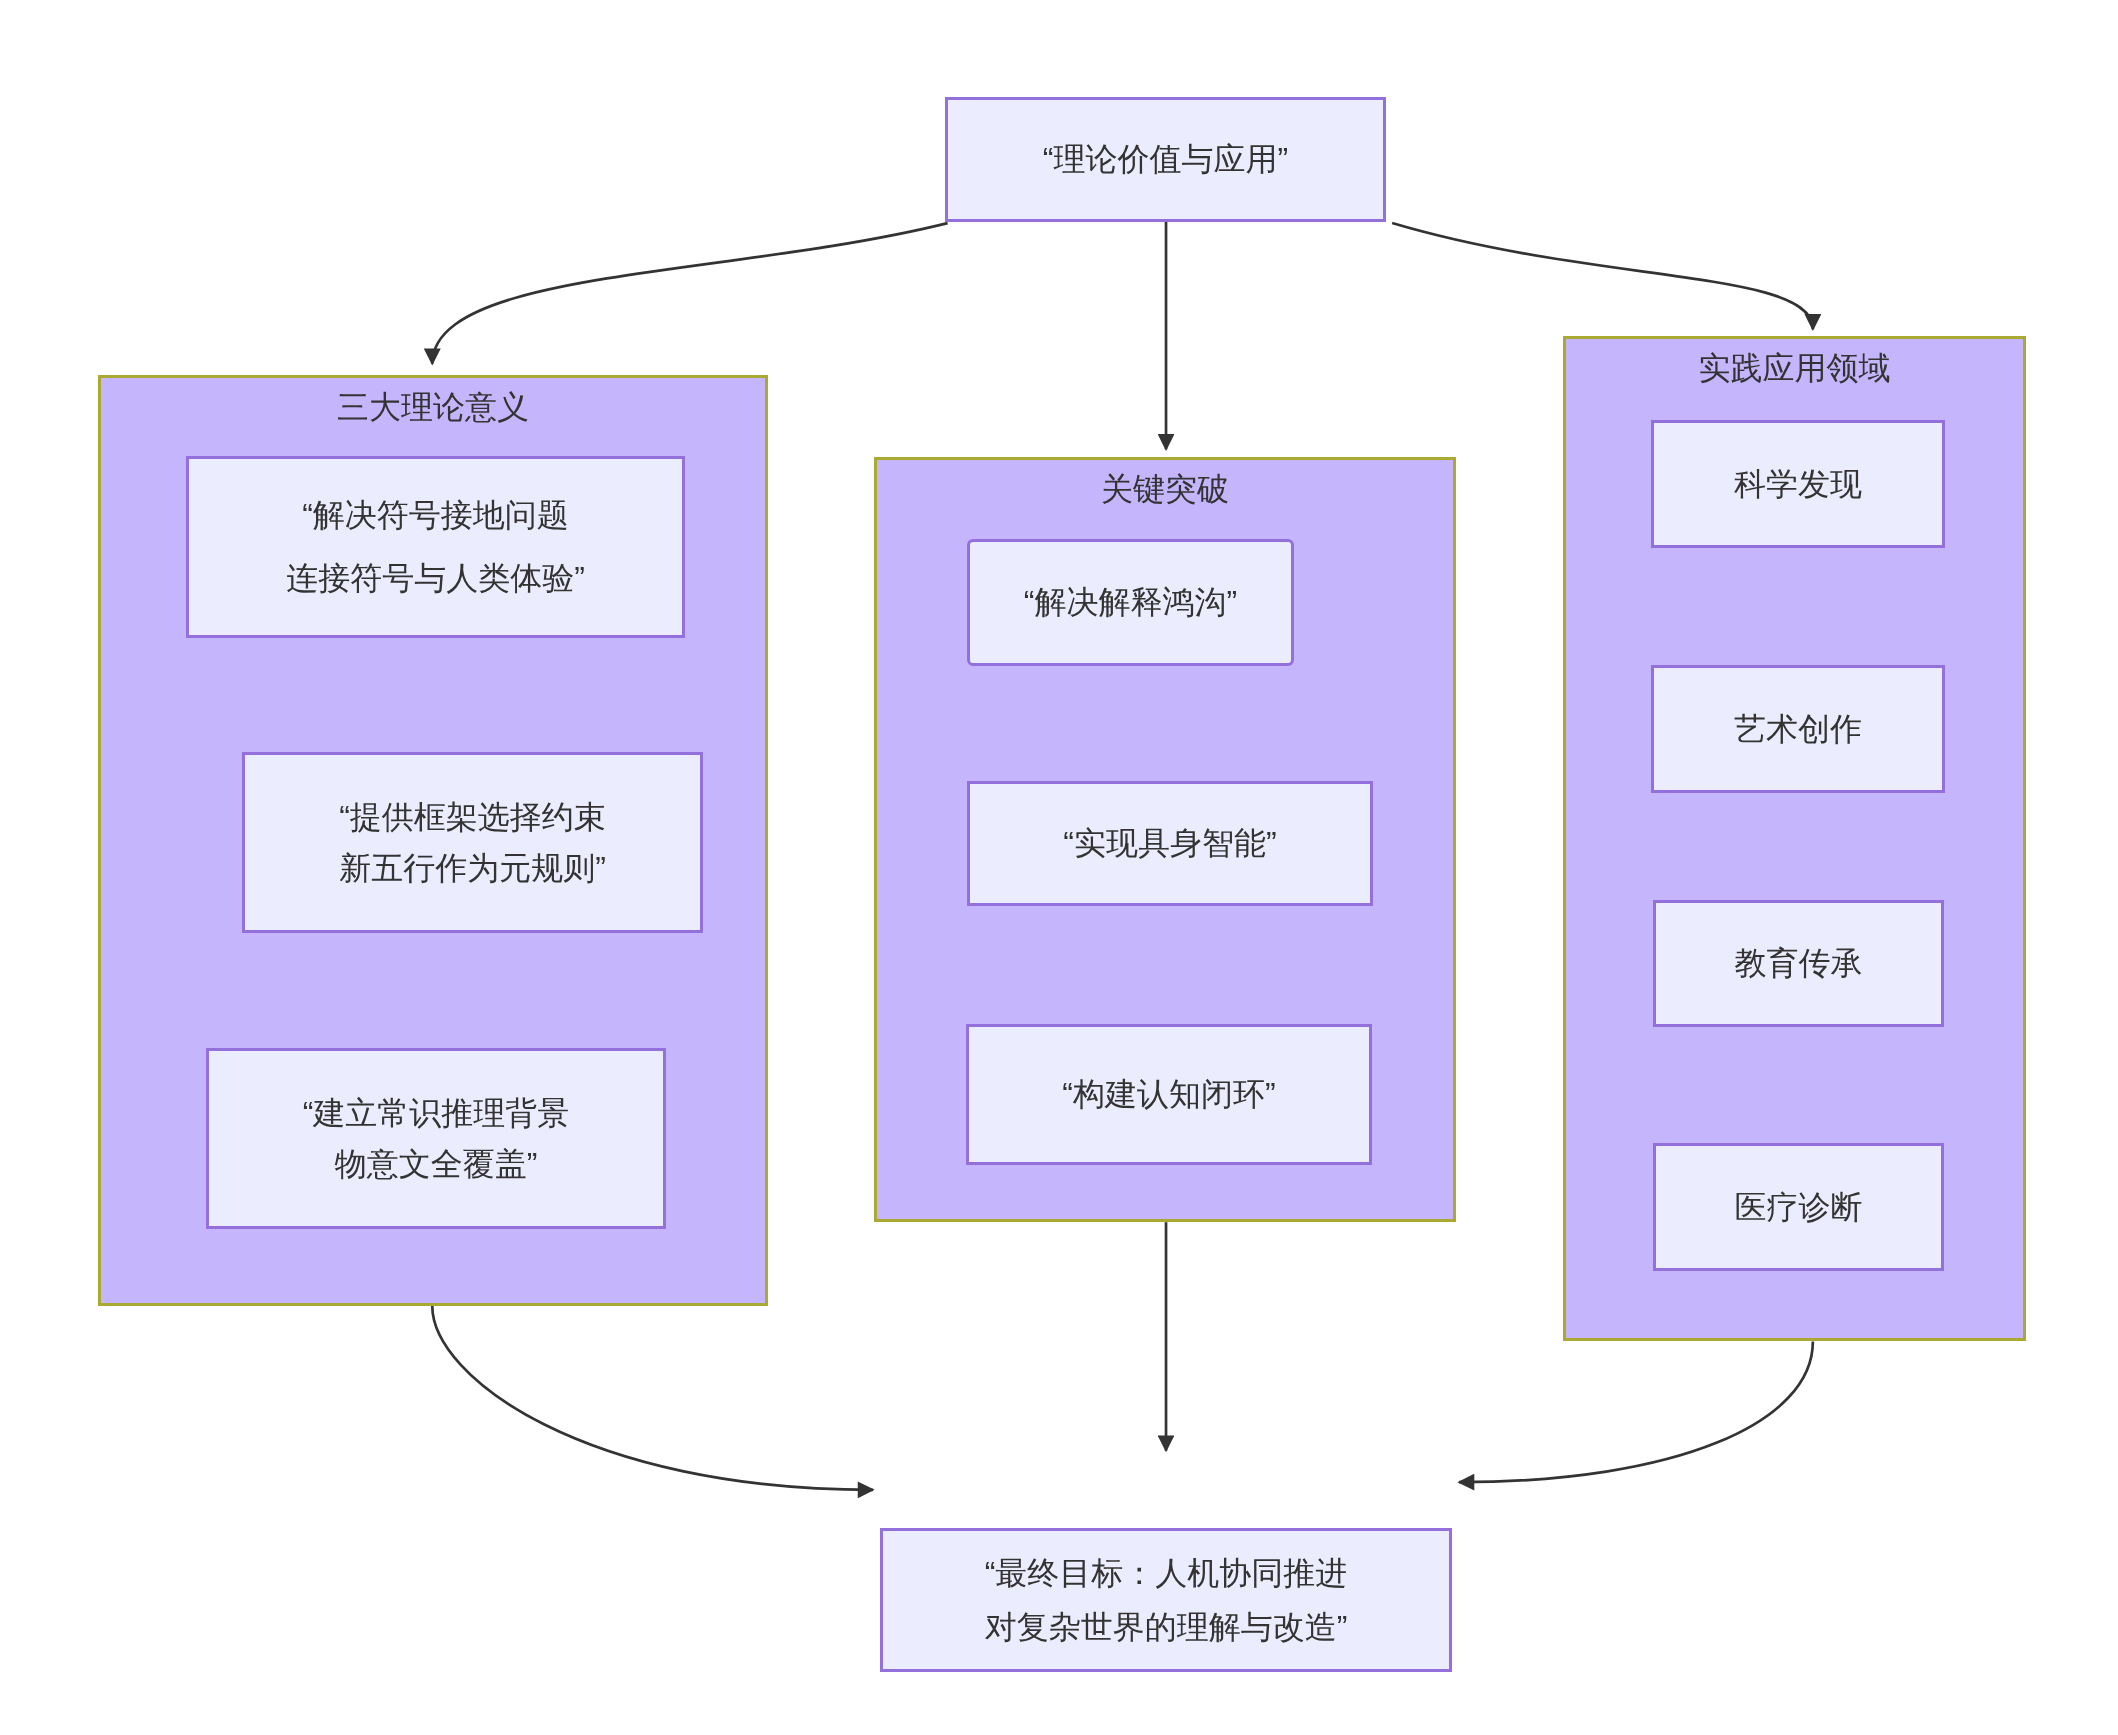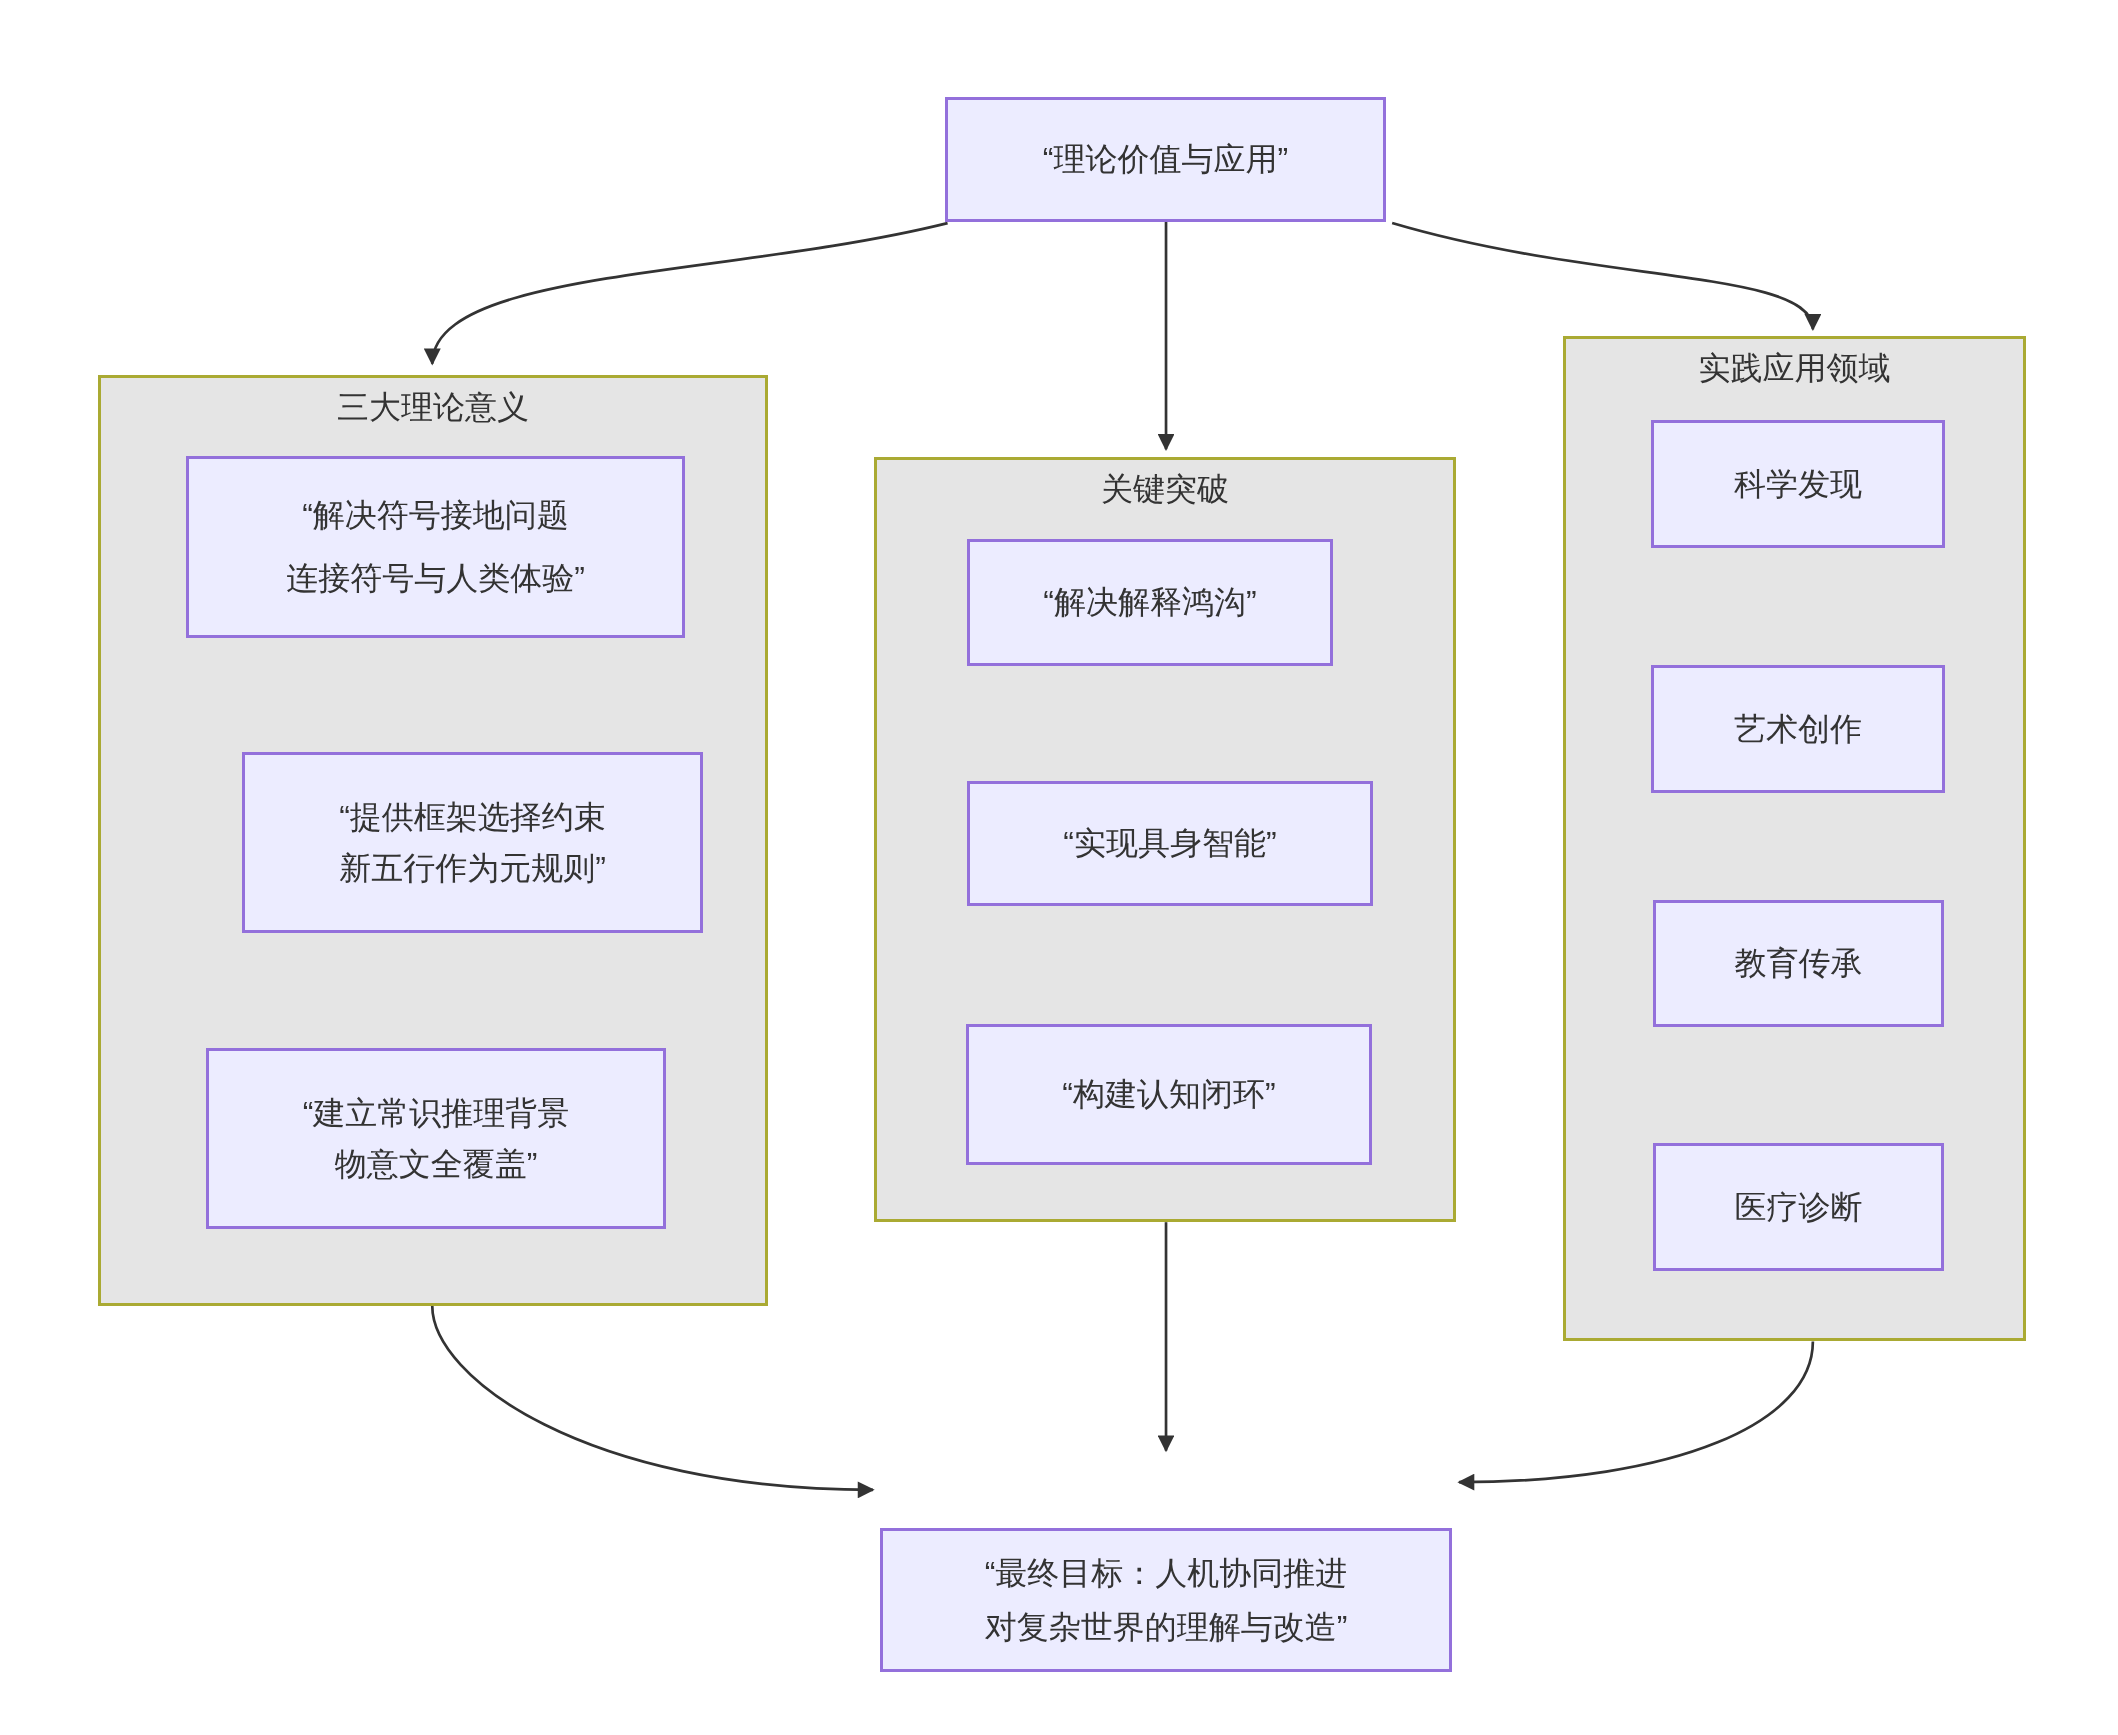--- a/index.html
+++ b/index.html
@@ -10,21 +10,21 @@
   #diagram {
     position: relative;
     width: 2119px;
     height: 1736px;
     background: #ffffff;
     font-family: "Liberation Sans", "DejaVu Sans", sans-serif;
     color: #333333;
   }
   .cluster {
     position: absolute;
-    background: #e5e5e5;
+    background: #c4b5fd;
     border: 3.1px solid #aaaa33;
     box-sizing: border-box;
     padding-left: 32px;
   }
   .cluster-title {
     position: absolute;
     left: 0;
     top: 10px;
     width: 100%;
     text-align: center;
@@ -101,21 +101,21 @@
       <span class="line">新五行作为元规则”</span>
     </div>
     <div class="node" style="left:105px; top:670px; width:460px; height:181px;">
       <span class="line">“建立常识推理背景</span>
       <span class="line">物意文全覆盖”</span>
     </div>
   </div>
 
   <div class="cluster" style="left:874px; top:457px; width:582px; height:765px;">
     <div class="cluster-title">关键突破</div>
-    <div class="node" style="left:90px; top:79px; width:366px; height:127px;">
+    <div class="node" style="left:90px; top:79px; width:327px; height:127px;border-radius:6px;">
       <span class="line">“解决解释鸿沟”</span>
     </div>
     <div class="node" style="left:90px; top:321px; width:406px; height:125px;">
       <span class="line">“实现具身智能”</span>
     </div>
     <div class="node" style="left:89px; top:564px; width:406px; height:141px;">
       <span class="line">“构建认知闭环”</span>
     </div>
   </div>
 

